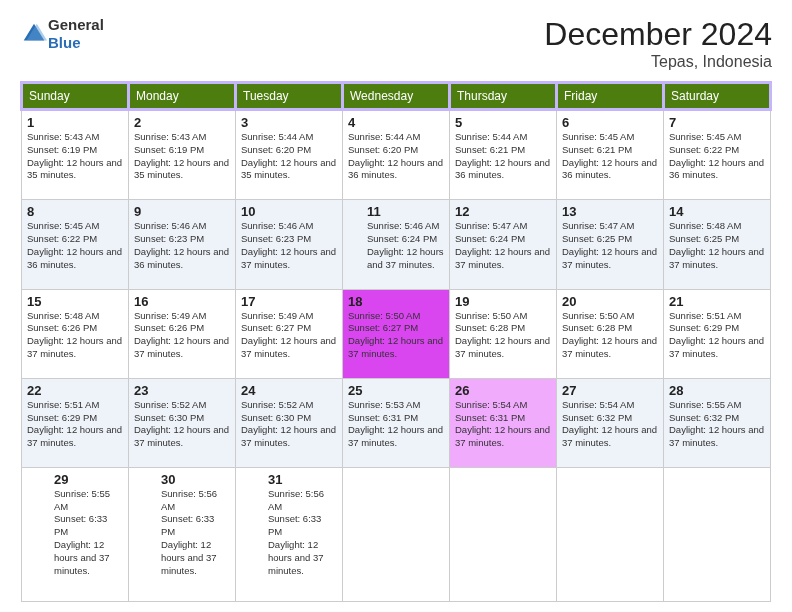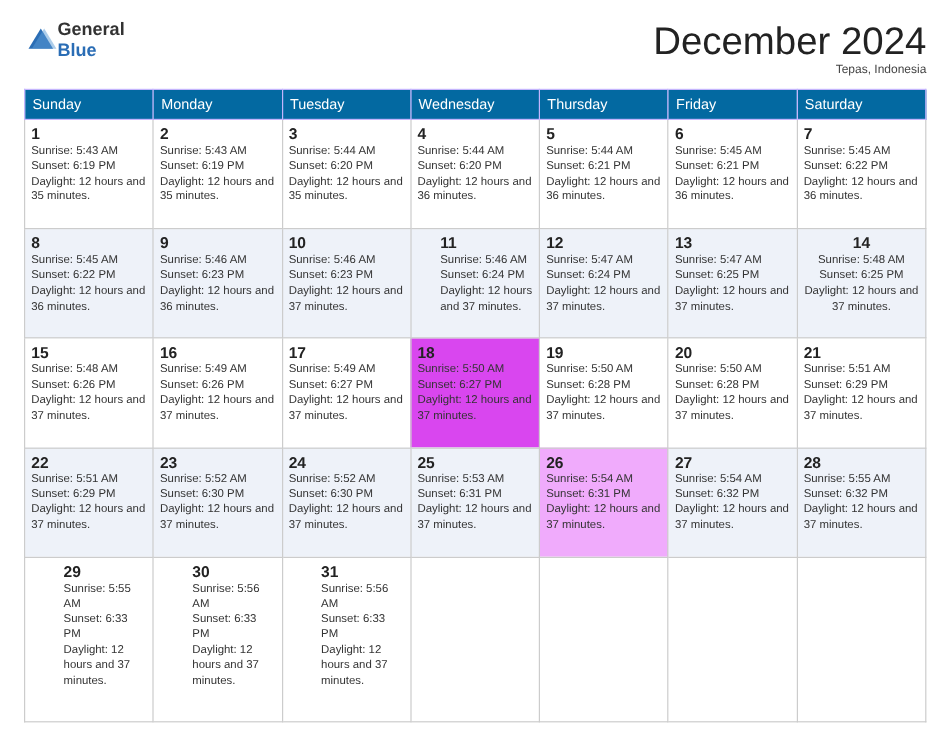--- a/index.html
+++ b/index.html
@@ -41,37 +41,37 @@
     }
     .title-section {
       text-align: right;
     }
     .month-title {
       font-size: 32px;
       font-weight: normal;
       color: #222;
     }
     .location {
-      font-size: 10px;
+      font-size: 16px;
       color: #444;
     }
     .calendar {
       flex: 1;
       border-collapse: collapse;
       width: 100%;
       font-size: 10.5px;
     }
     .calendar th {
-      background: #0369a1;
+      background: #4d7c0f;
       color: #fff;
       padding: 5px 6px;
       text-align: left;
       font-size: 12px;
       font-weight: normal;
-      border: 1px solid #c4b5fd;
+      border: 3px solid #c4b5fd;
     }
     .calendar td {
       border: 1px solid #ccc;
       vertical-align: top;
       padding: 4px 5px;
       width: calc(100% / 7);
       background: #fff;
     }
     .calendar tr:nth-child(even) td {
       background: #f0f4fa;
@@ -232,21 +232,21 @@
           </div>
         </td>
           <td style="background: rgb(238, 242, 249);">
           <span class="day-num">13</span>
           <div class="day-detail">
             <span>Sunrise: 5:47 AM</span><br>
             <span>Sunset: 6:25 PM</span><br>
             <span>Daylight: 12 hours and 37 minutes.</span>
           </div>
         </td>
-          <td style="background: rgb(238, 242, 249); text-align: center;">
+          <td style="background: rgb(238, 242, 249);">
           <span class="day-num">14</span>
           <div class="day-detail">
             <span>Sunrise: 5:48 AM</span><br>
             <span>Sunset: 6:25 PM</span><br>
             <span>Daylight: 12 hours and 37 minutes.</span>
           </div>
         </td>
         </tr>
         <tr>
           <td style="background: rgb(255, 255, 255);">

